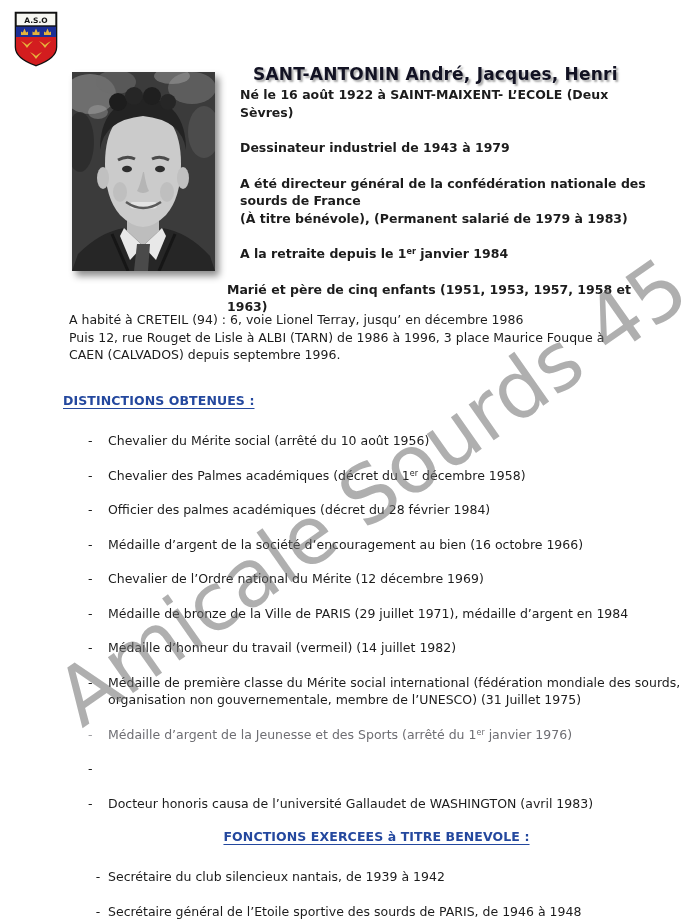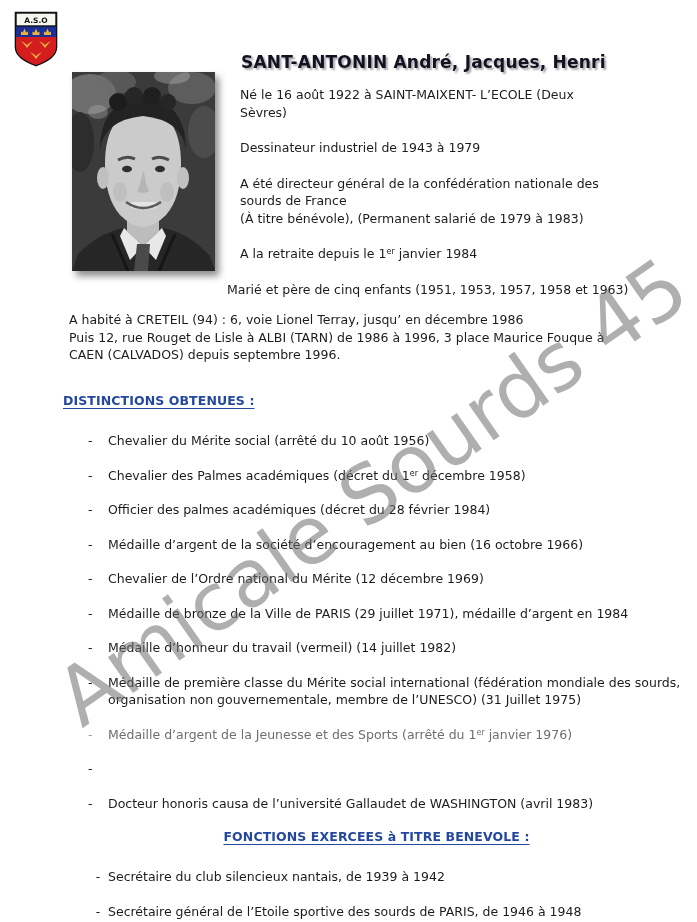--- a/index.html
+++ b/index.html
@@ -16,27 +16,27 @@
   
   .crest{position:absolute;left:13px;top:10px;}
   
   .photo{
     position:absolute;left:72px;top:72px;width:143px;height:199px;
     box-shadow:4px 5px 7px rgba(0,0,0,0.45);
     background:#333;
   }
   
   .title{
-    position:absolute;left:237px;top:48px;margin:4px;
+    position:absolute;left:237px;top:48px;margin:16px;
     font-size:17px;font-weight:bold;color:#121223;
     text-shadow:2px 2px 2px #a9a9a9;
     letter-spacing:0.2px;white-space:nowrap;
   }
   
-  .intro-col{position:absolute;left:240px;top:86px;width:432px;}
+  .intro-col{position:absolute;left:240px;top:86px;width:432px;font-weight:bold;}
   .intro-col p{margin:0 0 18px;line-height:17.5px;white-space:pre-line;}
   .intro-col p.marie{margin-left:-13px;}
   
   .address{
     position:absolute;left:69px;top:311px;width:612px;
     margin:0;line-height:17.5px;white-space:pre-line;
   }
   
   .sections{position:absolute;left:63px;top:393px;width:627px;}
   .doc-section + .doc-section{margin-top:4px;text-align:center;}

